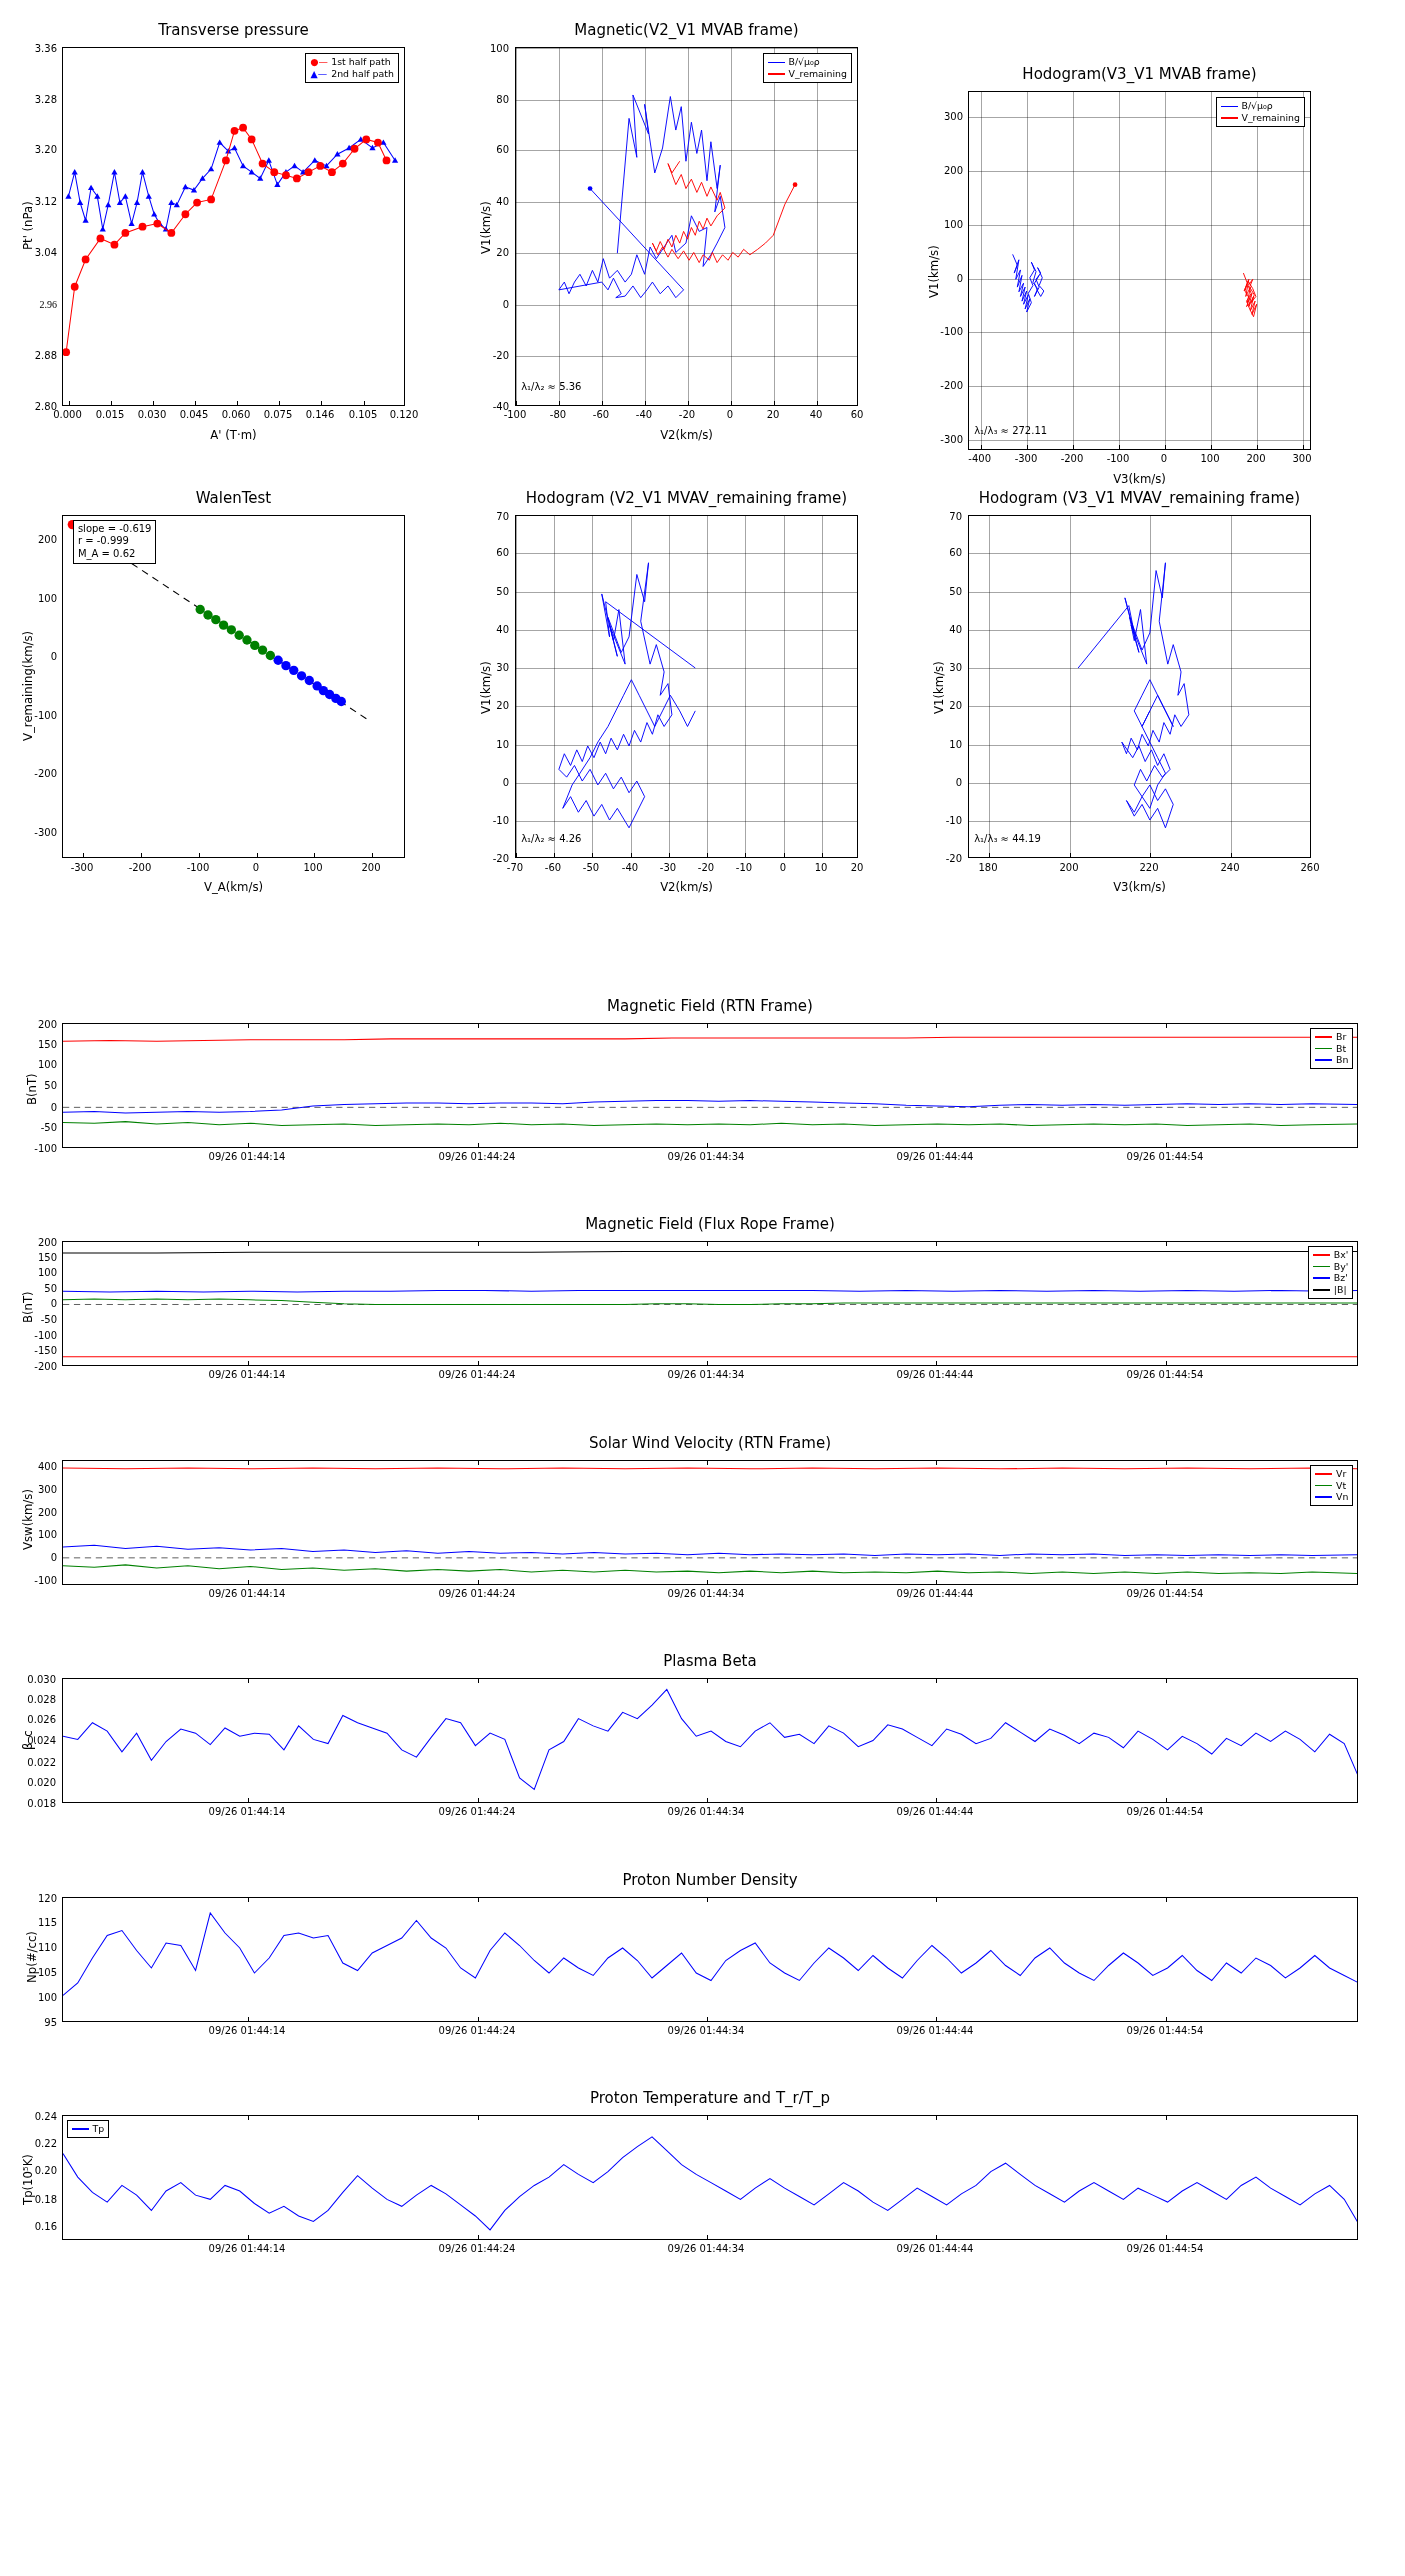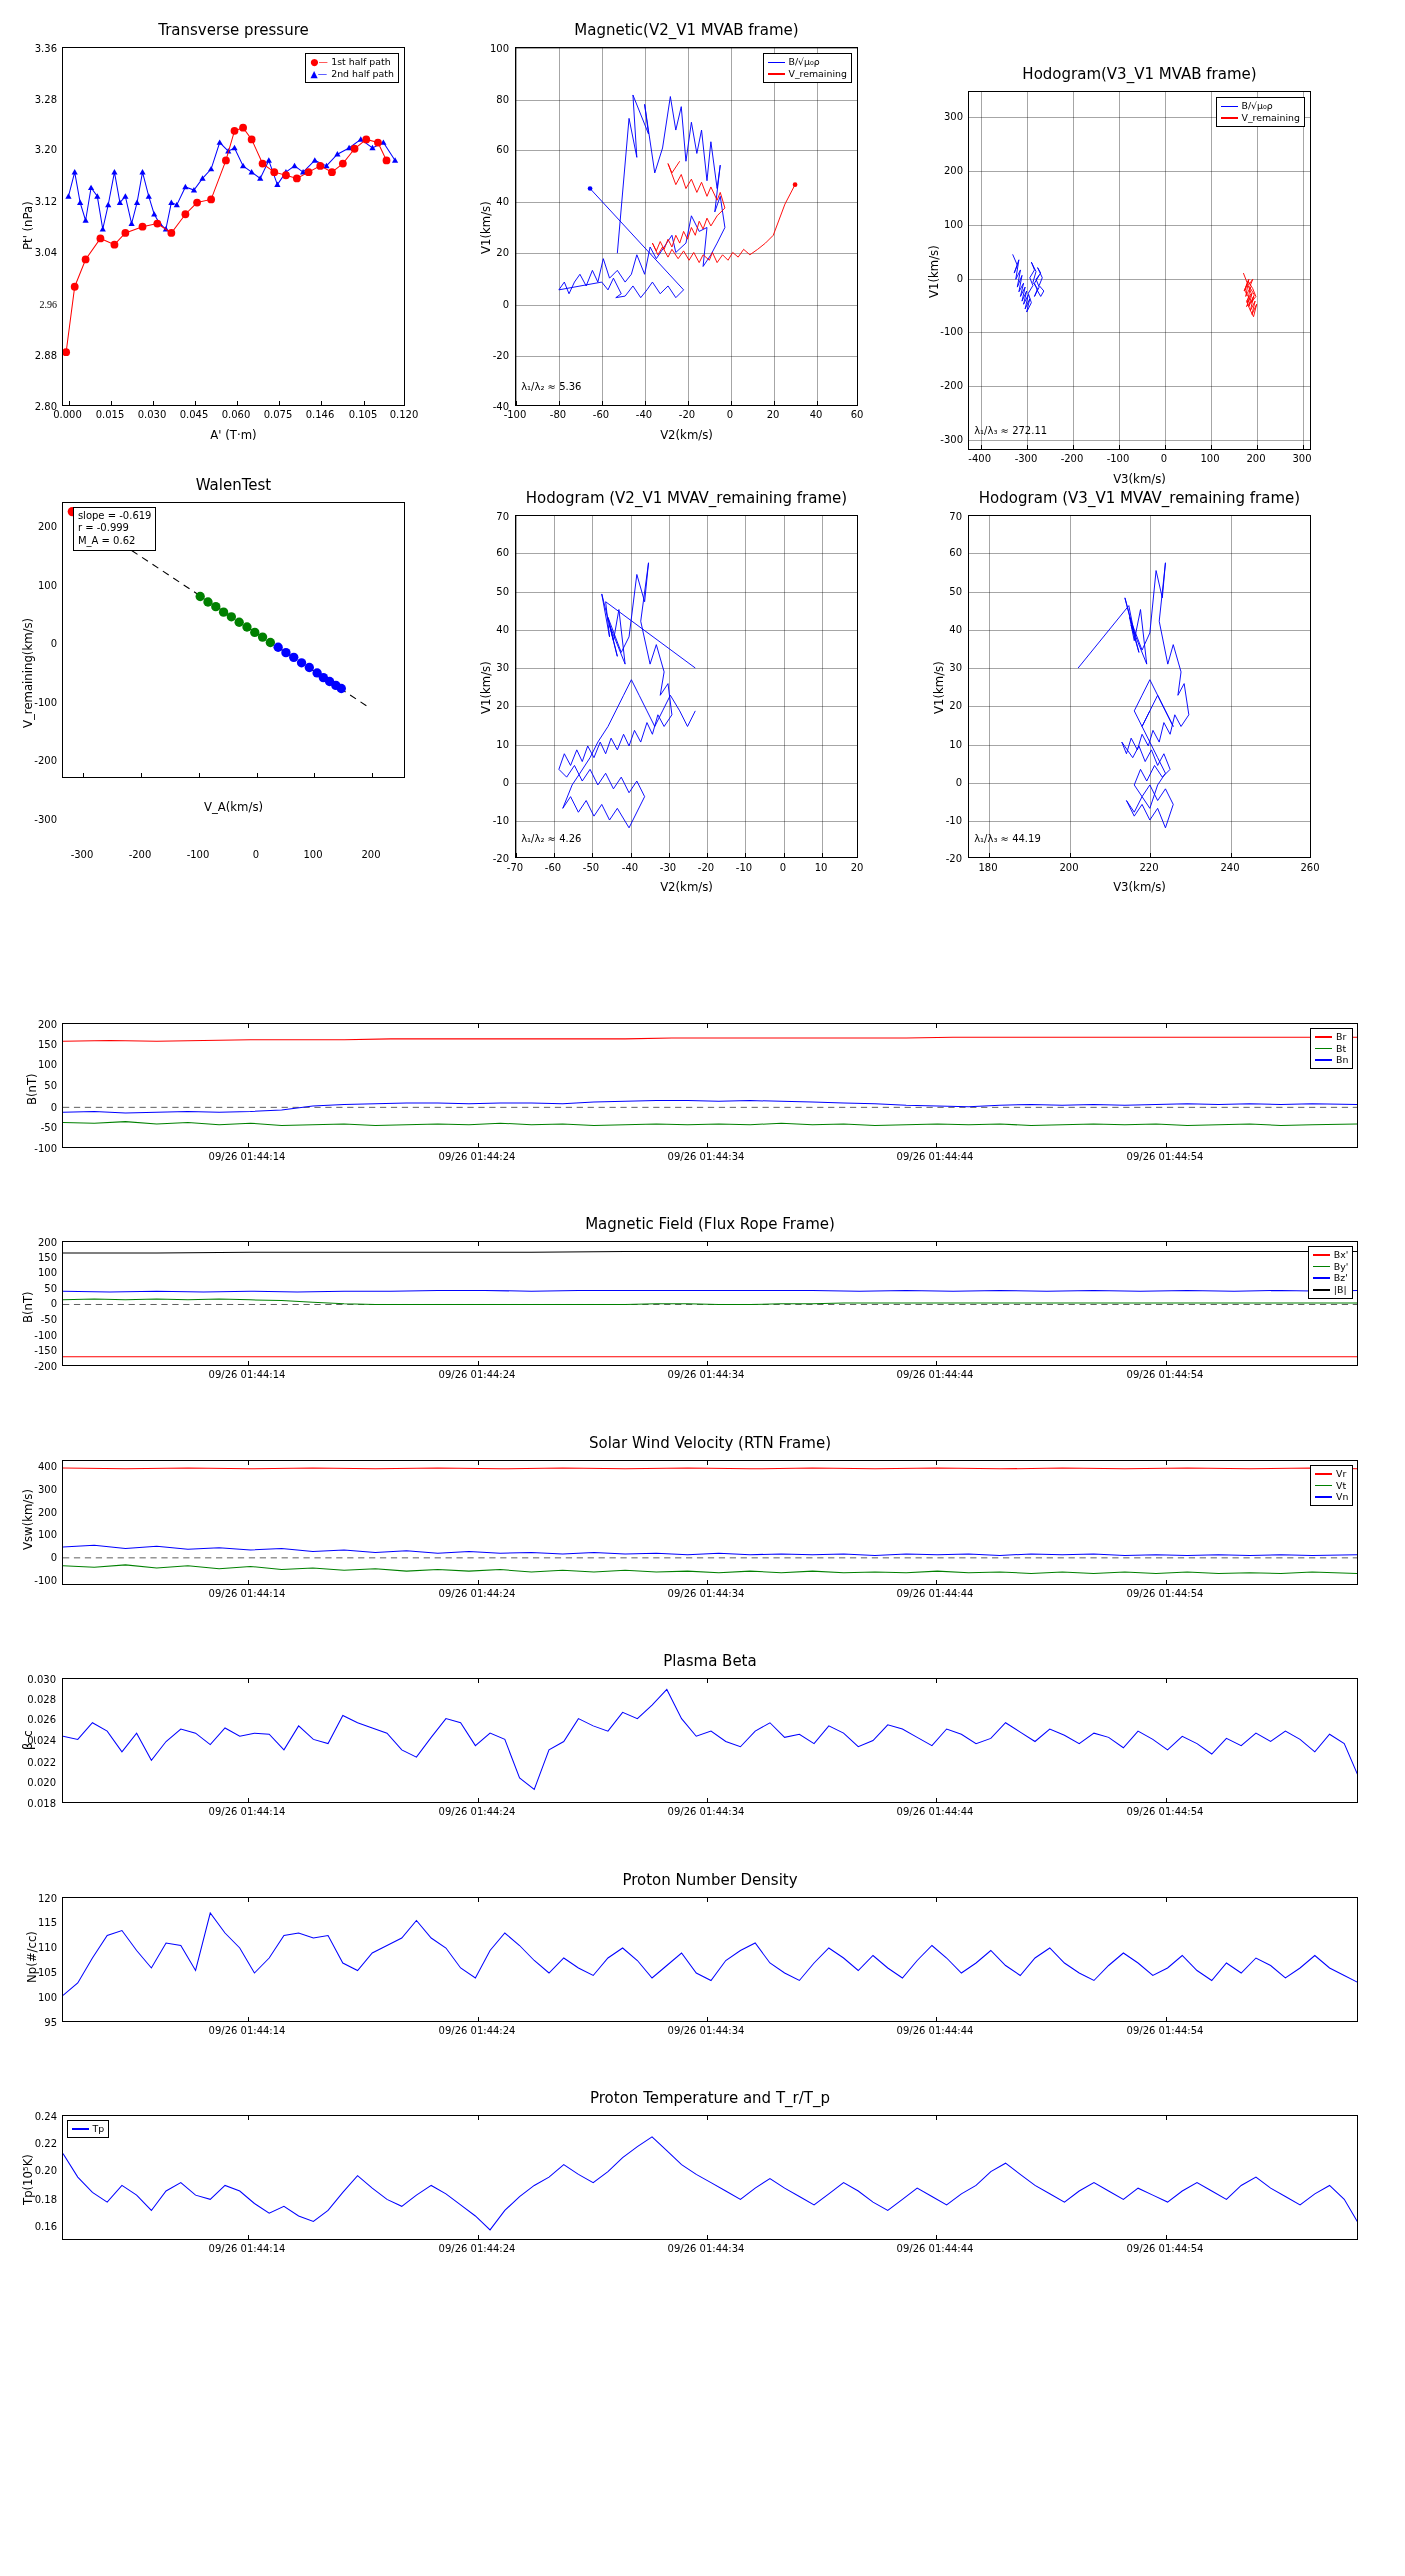--- a/index.html
+++ b/index.html
@@ -279,21 +279,21 @@
     <div class="xtick" style="left:334px;top:362px;">300</div>
     <div class="ytick" style="left:-34px;top:348px;width:29px;">-300</div>
     <div class="ytick" style="left:-34px;top:294px;width:29px;">-200</div>
     <div class="ytick" style="left:-34px;top:240px;width:29px;">-100</div>
     <div class="ytick" style="left:-34px;top:187px;width:29px;">0</div>
     <div class="ytick" style="left:-34px;top:133px;width:29px;">100</div>
     <div class="ytick" style="left:-34px;top:79px;width:29px;">200</div>
     <div class="ytick" style="left:-34px;top:25px;width:29px;">300</div>
   </div>
 
-  <div class="panel" style="left:62px;top:502px;width:343px;height:276px;">
+  <div class="panel" style="left:62px;top:515px;width:343px;height:343px;">
     <div class="title">WalenTest</div>
     <div class="axes">
       <svg width="343" height="343" viewBox="0 0 440 440">
         <line x1="8" y1="8" x2="392" y2="262" stroke="#000" stroke-width="1.4" stroke-dasharray="9,7"></line>
         <g fill="#ff0000">
             <circle cx="12" cy="11" r="6"></circle>
             <circle cx="20" cy="16" r="6"></circle>
             <circle cx="27" cy="21" r="6"></circle>
           </g>
         <g fill="#008000">
@@ -447,20 +447,21 @@
     <div class="ytick" style="left:-30px;top:229px;width:24px;">10</div>
     <div class="ytick" style="left:-30px;top:190px;width:24px;">20</div>
     <div class="ytick" style="left:-30px;top:152px;width:24px;">30</div>
     <div class="ytick" style="left:-30px;top:114px;width:24px;">40</div>
     <div class="ytick" style="left:-30px;top:76px;width:24px;">50</div>
     <div class="ytick" style="left:-30px;top:37px;width:24px;">60</div>
     <div class="ytick" style="left:-30px;top:0.8px;width:24px;">70</div>
   </div>
 
   <div class="panel" style="left:62px;top:1023px;width:1296px;height:125px;">
+    <div class="title">Magnetic Field (RTN Frame)</div>
     <div class="axes">
       <svg width="1296" height="125" viewBox="0 0 1660 160">
         <line x1="0" y1="106.7" x2="1660" y2="106.7" stroke="#555" stroke-width="1.2" stroke-dasharray="8,6"></line>
         <polyline fill="none" stroke="#ff0000" stroke-width="1.3" points="0,22 60,21 120,22 180,21 240,20 300,20 360,20 420,19 480,19 540,19 600,19 660,19 720,19 780,18 840,18 900,18 960,18 1020,18 1080,18 1140,17 1200,17 1260,17 1320,17 1380,17 1440,17 1500,17 1560,17 1620,17 1660,17"></polyline>
         <polyline fill="none" stroke="#008000" stroke-width="1.3" points="0,126 40,127 80,125 120,128 160,126 200,129 240,127 280,130 320,129 360,128 400,130 440,129 480,128 520,129 560,127 600,129 640,128 680,130 720,129 760,128 800,129 840,128 880,129 920,127 960,129 1000,128 1040,130 1080,129 1120,128 1160,129 1200,128 1240,130 1280,129 1320,128 1360,129 1400,128 1440,130 1480,129 1520,128 1560,130 1600,129 1660,128"></polyline>
         <polyline fill="none" stroke="#0000ff" stroke-width="1.3" points="0,113 40,112 80,114 120,113 160,112 200,113 240,112 280,110 320,105 360,103 400,102 440,101 480,101 520,102 560,101 600,101 640,102 680,100 720,99 760,98 800,98 840,99 880,98 920,99 960,100 1000,101 1040,102 1080,104 1120,105 1160,106 1200,104 1240,103 1280,104 1320,103 1360,104 1400,103 1440,102 1480,103 1520,102 1560,103 1600,102 1660,103"></polyline>
       </svg>
       <div class="tickmarkx" style="left:185px;"></div>
         <div class="tickmarkx" style="left:415px;"></div>
       <div class="tickmarkx" style="left:644px;"></div>

